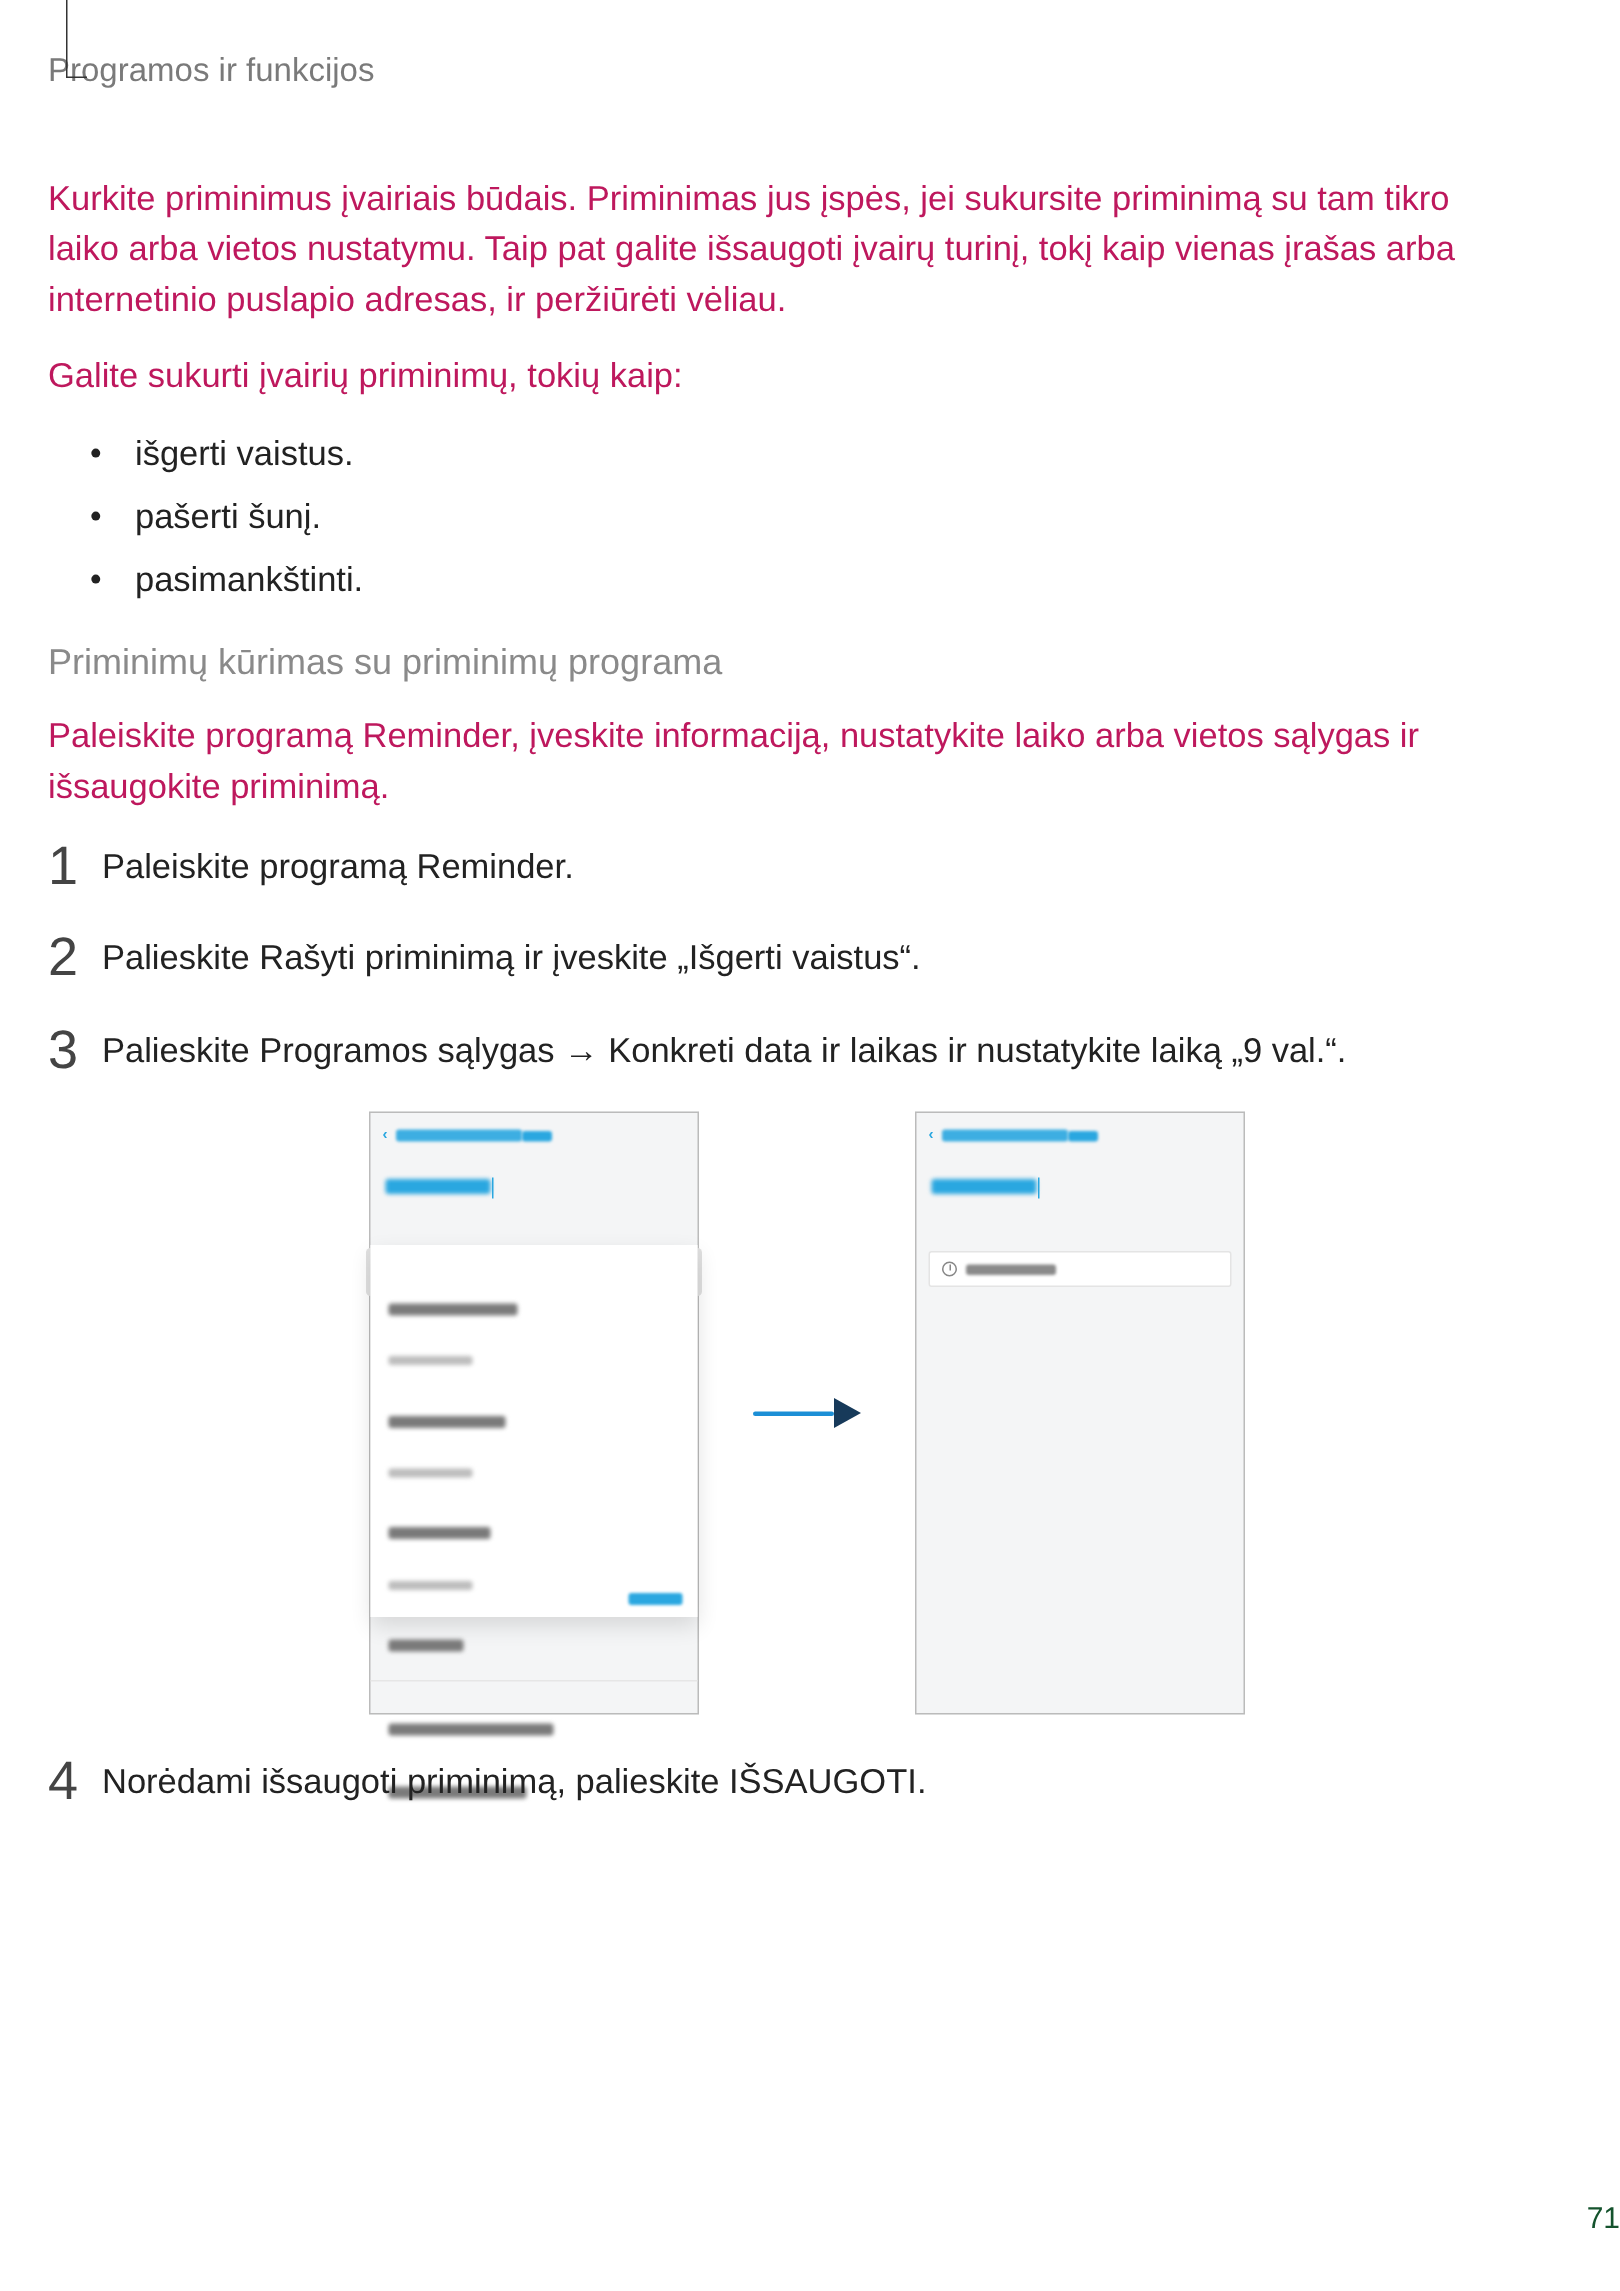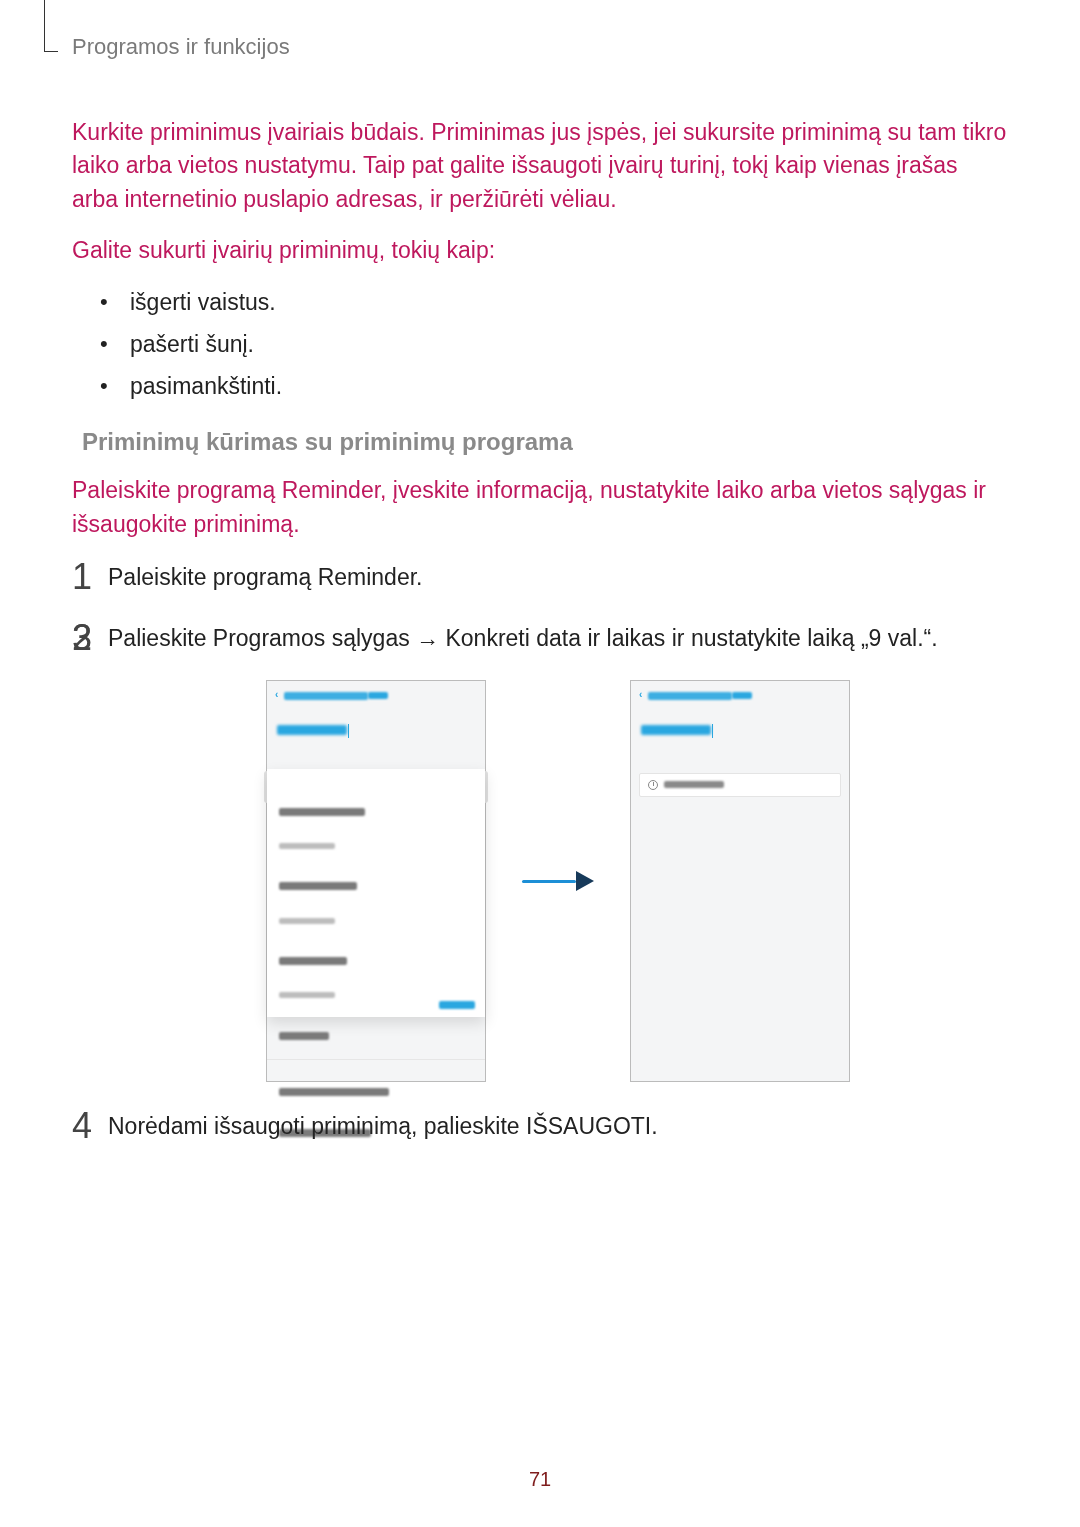--- a/index.html
+++ b/index.html
@@ -1,25 +1,25 @@
 <!DOCTYPE html>
 <html><head>
 <meta charset="utf-8">
 <style>
   * { margin: 0; padding: 0; box-sizing: border-box; }
   html, body { width: 1080px; height: 1527px; background: #fff; font-family: Arial, Helvetica, sans-serif; color: #222; }
-  .page { position: relative; width: 1080px; height: 1527px; padding: 34px 72px 40px 72px; }
+  .page { position: relative; width: 1080px; height: 1527px; padding: 34px 72px 40px 32px; }
   .notch { position: absolute; left: 44px; top: 0; width: 14px; height: 52px; border-left: 1px solid #333; border-bottom: 1px solid #333; }
   .breadcrumb { font-size: 22px; color: #7a7a7a; margin-bottom: 56px; }
   h2.section-title { font-size: 30px; font-weight: 700; color: #222; margin-bottom: 22px; }
   p.body { font-size: 23px; line-height: 1.45; color: #be185d; margin-bottom: 18px; }
   ul.bullets { list-style: none; margin: 17px 0 24px 28px; }
   ul.bullets li { font-size: 23px; line-height: 1.55; color: #222; position: relative; padding-left: 30px; margin-bottom: 6px; }
   ul.bullets li::before { content: "•"; position: absolute; left: 0; top: 0; font-size: 22px; color: #222; }
-  h3.subheading { font-size: 24px; font-weight: 700; color: #8a8a8a; margin: 10px 0 18px 10px; }
+  h3.subheading { font-size: 24px; font-weight: 400; color: #8a8a8a; margin: 10px 0 18px 0; }
   .mixed b { font-weight: 400; }
   ol.steps { list-style: none; counter-reset: step; margin-top: 20px; }
   ol.steps > li { position: relative; padding-left: 36px; margin-bottom: 28px; font-size: 23px; line-height: 1.45; color: #222; }
   ol.steps > li .num { position: absolute; left: 0; top: -10px; font-size: 36px; color: #444; font-weight: 400; width: 30px; text-align: left; }
   .arrow-text { display: inline; }
   .screenshots { display: flex; align-items: center; justify-content: center; gap: 36px; margin: 24px 0 28px 0; }
   .phone { width: 220px; height: 402px; border: 1px solid #bbb; background: #f4f5f6; position: relative; }
   .phone .appbar { height: 30px; display: flex; align-items: center; padding: 0 8px; font-size: 10px; color: #2aa7e0; }
   .phone .appbar .back { color: #2aa7e0; margin-right: 6px; font-weight: 700; flex: 0 0 auto; }
   .phone .appbar .title { flex: 1 1 auto; height: 8px; background: #2aa7e0; border-radius: 2px; opacity: 0.9; max-width: 84px; filter: blur(1.2px); }
@@ -39,21 +39,21 @@
   .phone.left .handle { position: absolute; width: 6px; height: 32px; background: #e0e0e0; border-radius: 3px; top: 90px; }
   .phone.left .handle.l { left: -3px; }
   .phone.left .handle.r { right: -3px; }
   .phone.right .card { background: #fff; border: 1px solid #e4e4e4; border-radius: 2px; margin: 4px 8px 0 8px; height: 24px; display: flex; align-items: center; padding: 0 8px; gap: 6px; }
   .phone.right .card .clk { width: 10px; height: 10px; border: 1px solid #888; border-radius: 50%; position: relative; flex: 0 0 auto; }
   .phone.right .card .clk::after { content: ""; position: absolute; left: 4px; top: 1px; width: 1px; height: 4px; background: #888; }
   .phone.right .card .txt { height: 7px; width: 60px; background: #8a8a8a; border-radius: 2px; filter: blur(1.2px); }
   .arrow { width: 72px; height: 24px; position: relative; }
   .arrow .shaft { position: absolute; left: 0; top: 11px; width: 54px; height: 3px; background: #1c8fd6; border-radius: 2px; }
   .arrow .head { position: absolute; right: 0; top: 2px; width: 0; height: 0; border-top: 10px solid transparent; border-bottom: 10px solid transparent; border-left: 18px solid #173a5a; }
-  .page-num { position: absolute; bottom: 36px; left: 0; width: 1080px; text-align: center; font-size: 20px; color: #7f1d1d; }
+  .page-num { position: absolute; bottom: 36px; left: 0; width: 1080px; text-align: right; font-size: 20px; color: #14532d; }
 </style>
 </head>
 <body>
 
 <div class="page">
   <div class="notch"></div>
   <div class="breadcrumb">Programos ir funkcijos</div>
 
   <p class="body">Kurkite priminimus įvairiais būdais. Priminimas jus įspės, jei sukursite priminimą su tam tikro laiko arba vietos nustatymu. Taip pat galite išsaugoti įvairų turinį, tokį kaip vienas įrašas arba internetinio puslapio adresas, ir peržiūrėti vėliau.</p>
   <p class="body">Galite sukurti įvairių priminimų, tokių kaip:</p>
@@ -70,20 +70,23 @@
 
   <ol class="steps">
     <li>
       <span class="num">1</span>
       <span class="mixed">
         <span>Paleiskite programą </span><b>Reminder</b><span>.</span>
       </span>
     </li>
     <li>
       <span class="num">2</span>
+      <span class="mixed">
+        <span>Palieskite </span><b>Rašyti priminimą</b><span> ir įveskite „Išgerti vaistus“.</span>
+      </span>
     </li>
     <li>
       <span class="num">3</span>
       <span class="mixed">
         <span>Palieskite </span><b>Programos sąlygas</b><span class="arrow-text"> → </span><b>Konkreti data ir laikas</b><span> ir nustatykite laiką „9 val.“.</span>
       </span>
 
       <div class="screenshots">
         <div class="phone left">
           <div class="handle l"></div>

